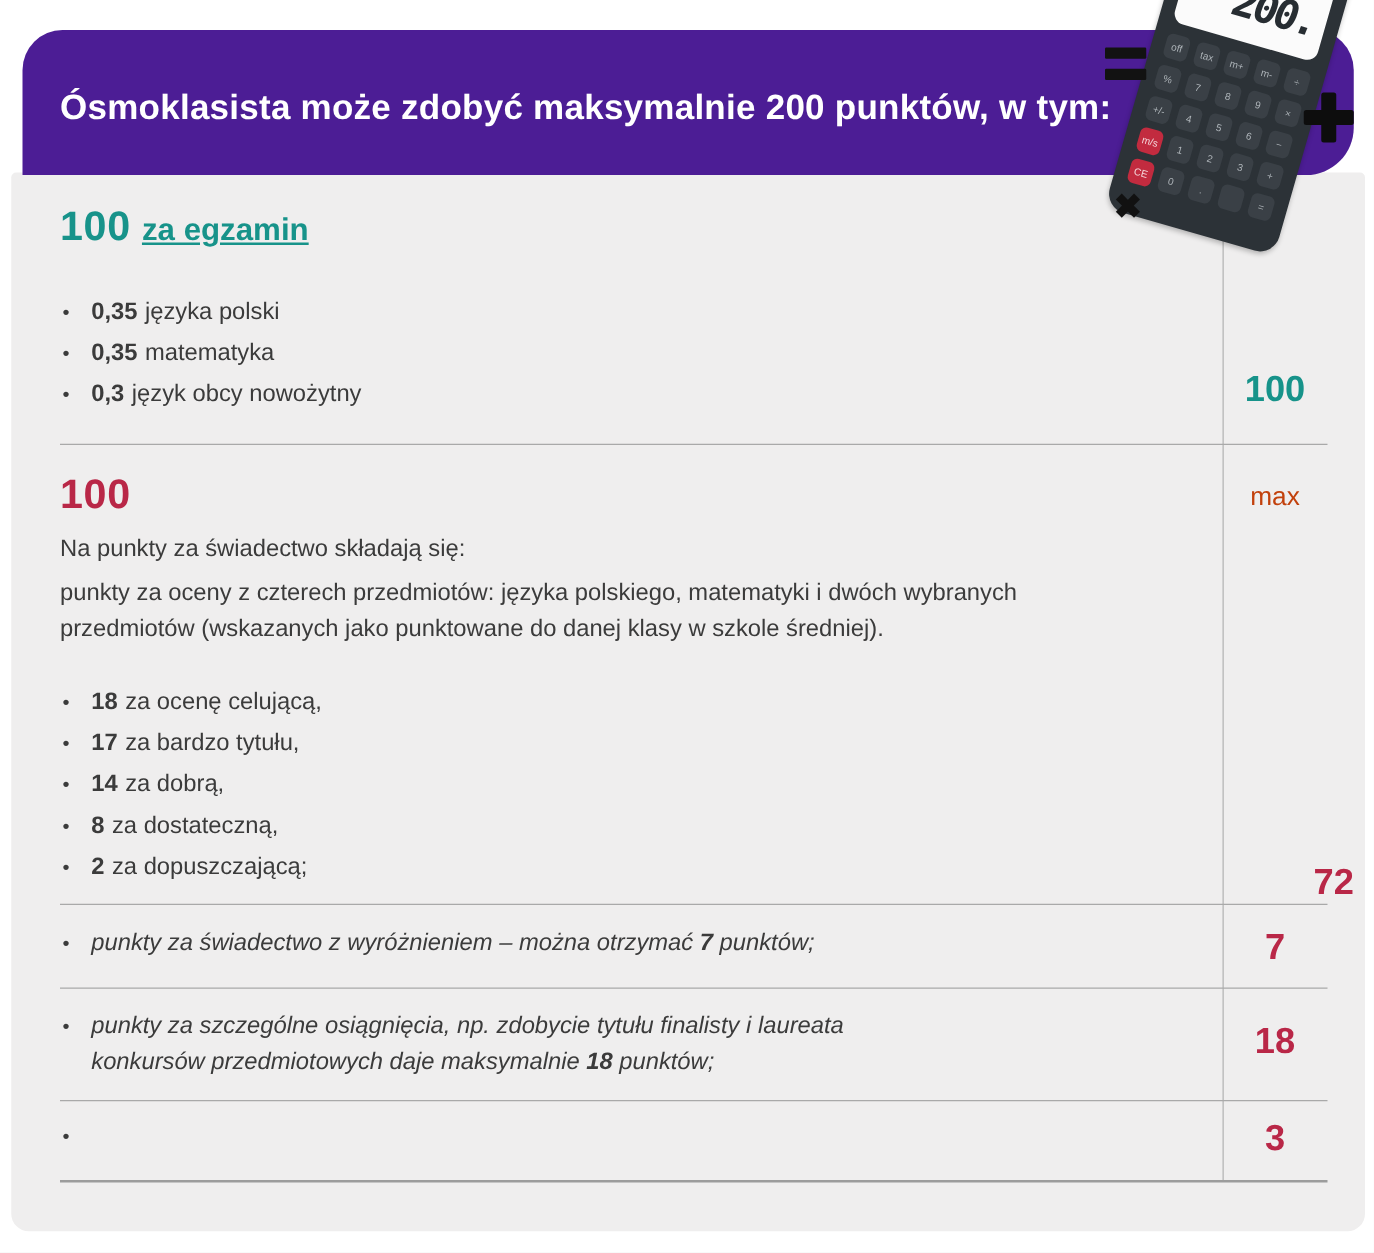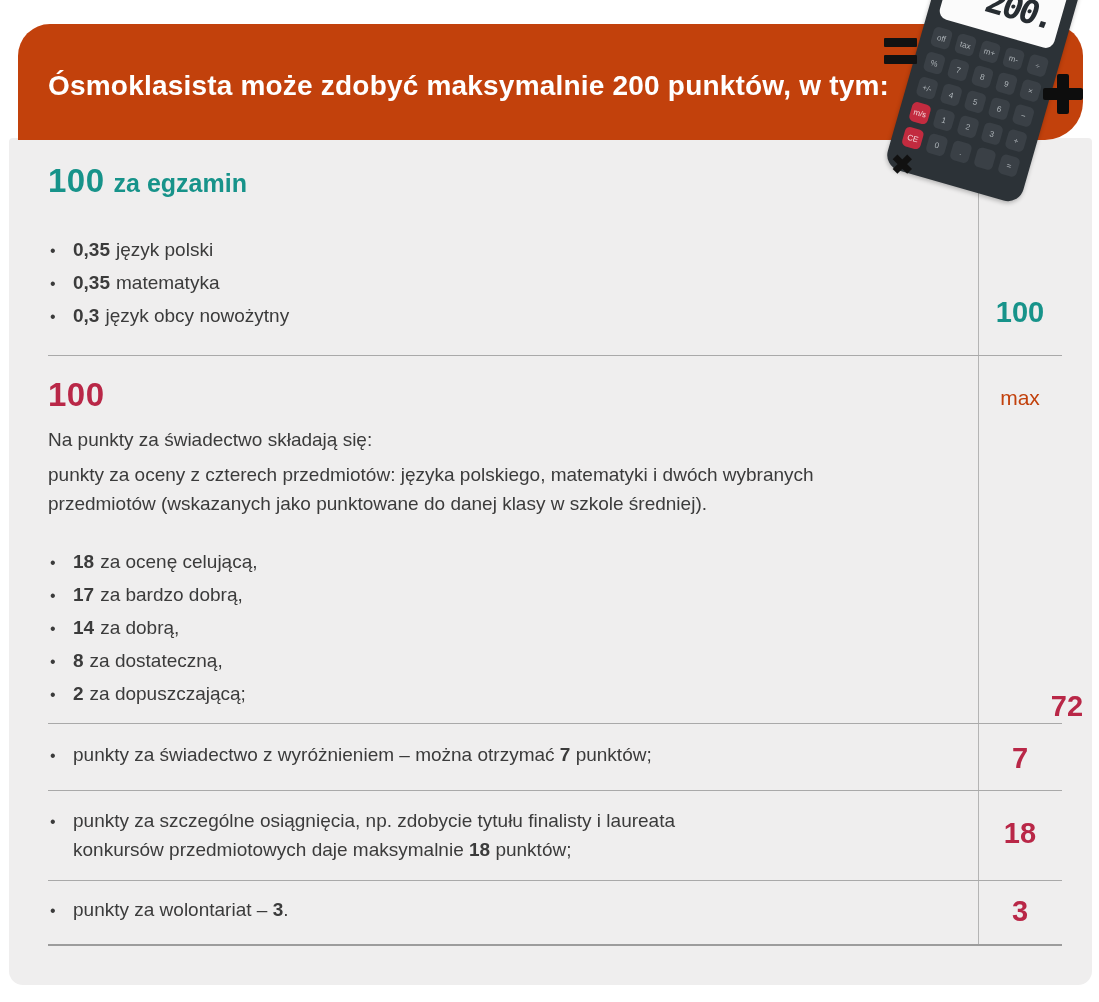--- a/index.html
+++ b/index.html
@@ -5,21 +5,21 @@
   html,body{margin:0;padding:0;}
   body{font-family:"Liberation Sans", sans-serif; background:#ffffff;}
   .page{position:relative;width:1099px;height:1002px;background:#ffffff;overflow:hidden;}
 
   
   .card{position:absolute;left:9px;top:138px;width:1083px;height:847px;
         background:#efeeee;border-radius:4px 4px 14px 14px;}
 
   
   .band{position:absolute;left:18px;top:24px;width:1065px;height:116px;
-        background:#c2410c;border-radius:32px 32px 38px 0;z-index:2;}
+        background:#4c1d95;border-radius:32px 32px 38px 0;z-index:2;}
   .band h1{margin:0;padding:46px 0 0 30px;font-size:28px;font-weight:bold;color:#ffffff;letter-spacing:.2px;}
 
   
   .sym{position:absolute;z-index:6;}
   .sym-eq{left:884px;top:38px;width:33px;height:26px;}
   .sym-eq .bar{width:33px;height:9px;background:#121212;border-radius:1px;}
   .sym-eq .bar+.bar{margin-top:8px;}
   .sym-plus{left:1043px;top:74px;width:40px;height:40px;}
   .sym-plus .v{position:absolute;left:14px;top:0;width:12px;height:40px;background:#0d0d0d;border-radius:2px;}
   .sym-plus .h{position:absolute;left:0;top:14px;width:40px;height:12px;background:#0d0d0d;border-radius:2px;}
@@ -39,34 +39,34 @@
   .key.red{background:#c22b3f;color:#f4d7db;}
 
   
   .content{position:absolute;left:0;top:0;width:100%;height:100%;}
   .vline{position:absolute;left:969px;top:40px;width:1px;height:767px;background:#b4b4b4;}
   .divider{position:absolute;left:39px;width:1014px;height:1px;background:#a9a9a9;}
   .divider.bottom{height:2px;background:#9c9c9c;}
 
   .sec-head{position:absolute;left:39px;display:flex;align-items:baseline;gap:9px;}
   .sec-head .num{font-size:33px;font-weight:bold;letter-spacing:.5px;}
-  .sec-head .lbl{font-size:25px;font-weight:bold;}
+  .sec-head .lbl{font-size:25px;font-weight:bold;text-decoration:underline;}
   .teal{color:#17938a;}
   .red{color:#b92747;}
 
   .para{position:absolute;left:39px;font-size:19px;color:#3b3b3b;line-height:29px;}
 
   .blist{position:absolute;left:41px;}
   .bullet{display:flex;align-items:baseline;height:33px;font-size:19px;color:#3b3b3b;}
   .bullet .dot{width:23px;font-size:16px;}
   .bullet b{margin-right:6px;}
 
   .row-bullet{position:absolute;left:41px;display:flex;align-items:baseline;font-size:19px;color:#3b3b3b;line-height:29px;}
   .row-bullet .dot{width:23px;flex:none;font-size:16px;}
-  .row-bullet p{margin:0;}
+  .row-bullet p{margin:0;font-style:italic;}
 
   .val{position:absolute;left:969px;width:84px;text-align:center;font-weight:bold;font-size:29px;}
   .max-lbl{position:absolute;left:969px;width:84px;text-align:center;font-size:21px;color:#c2410c;}
 </style>
 </head>
 <body>
 
 <div class="page">
 
   <div class="card"></div>
@@ -125,21 +125,21 @@
     <div class="sec-head teal" style="top:24px;">
       <span class="num">100</span>
       <span class="lbl">za egzamin</span>
     </div>
 
 
     <div class="blist" style="top:101px;">
       <div class="bullet">
         <span class="dot">•</span>
         <b>0,35</b>
-        <span>język polski</span>
+        <span>języka polski</span>
       </div>
       <div class="bullet">
         <span class="dot">•</span>
         <b>0,35</b>
         <span>matematyka</span>
       </div>
       <div class="bullet">
         <span class="dot">•</span>
         <b>0,3</b>
         <span>język obcy nowożytny</span>
@@ -161,21 +161,21 @@
 
     <div class="blist" style="top:413px;">
       <div class="bullet">
         <span class="dot">•</span>
         <b>18</b>
         <span>za ocenę celującą,</span>
       </div>
       <div class="bullet">
         <span class="dot">•</span>
         <b>17</b>
-        <span>za bardzo dobrą,</span>
+        <span>za bardzo tytułu,</span>
       </div>
       <div class="bullet">
         <span class="dot">•</span>
         <b>14</b>
         <span>za dobrą,</span>
       </div>
       <div class="bullet">
         <span class="dot">•</span>
         <b>8</b>
         <span>za dostateczną,</span>
@@ -202,20 +202,19 @@
     <div class="row-bullet" style="top:668px;max-width:660px;">
       <span class="dot">•</span>
       <p><span>punkty za szczególne osiągnięcia, np. zdobycie tytułu finalisty i laureata konkursów przedmiotowych daje maksymalnie </span><b>18</b><span> punktów;</span></p>
     </div>
     <div class="val red" style="top:679px;">18</div>
 
     <div class="divider" style="top:742px;"></div>
 
     <div class="row-bullet" style="top:757px;max-width:880px;">
       <span class="dot">•</span>
-      <p><span>punkty za wolontariat – </span><b>3</b><span>.</span></p>
     </div>
     <div class="val red" style="top:757px;">3</div>
 
     <div class="divider bottom" style="top:806px;"></div>
 
   </div>
 </div>
 
 </body></html>

